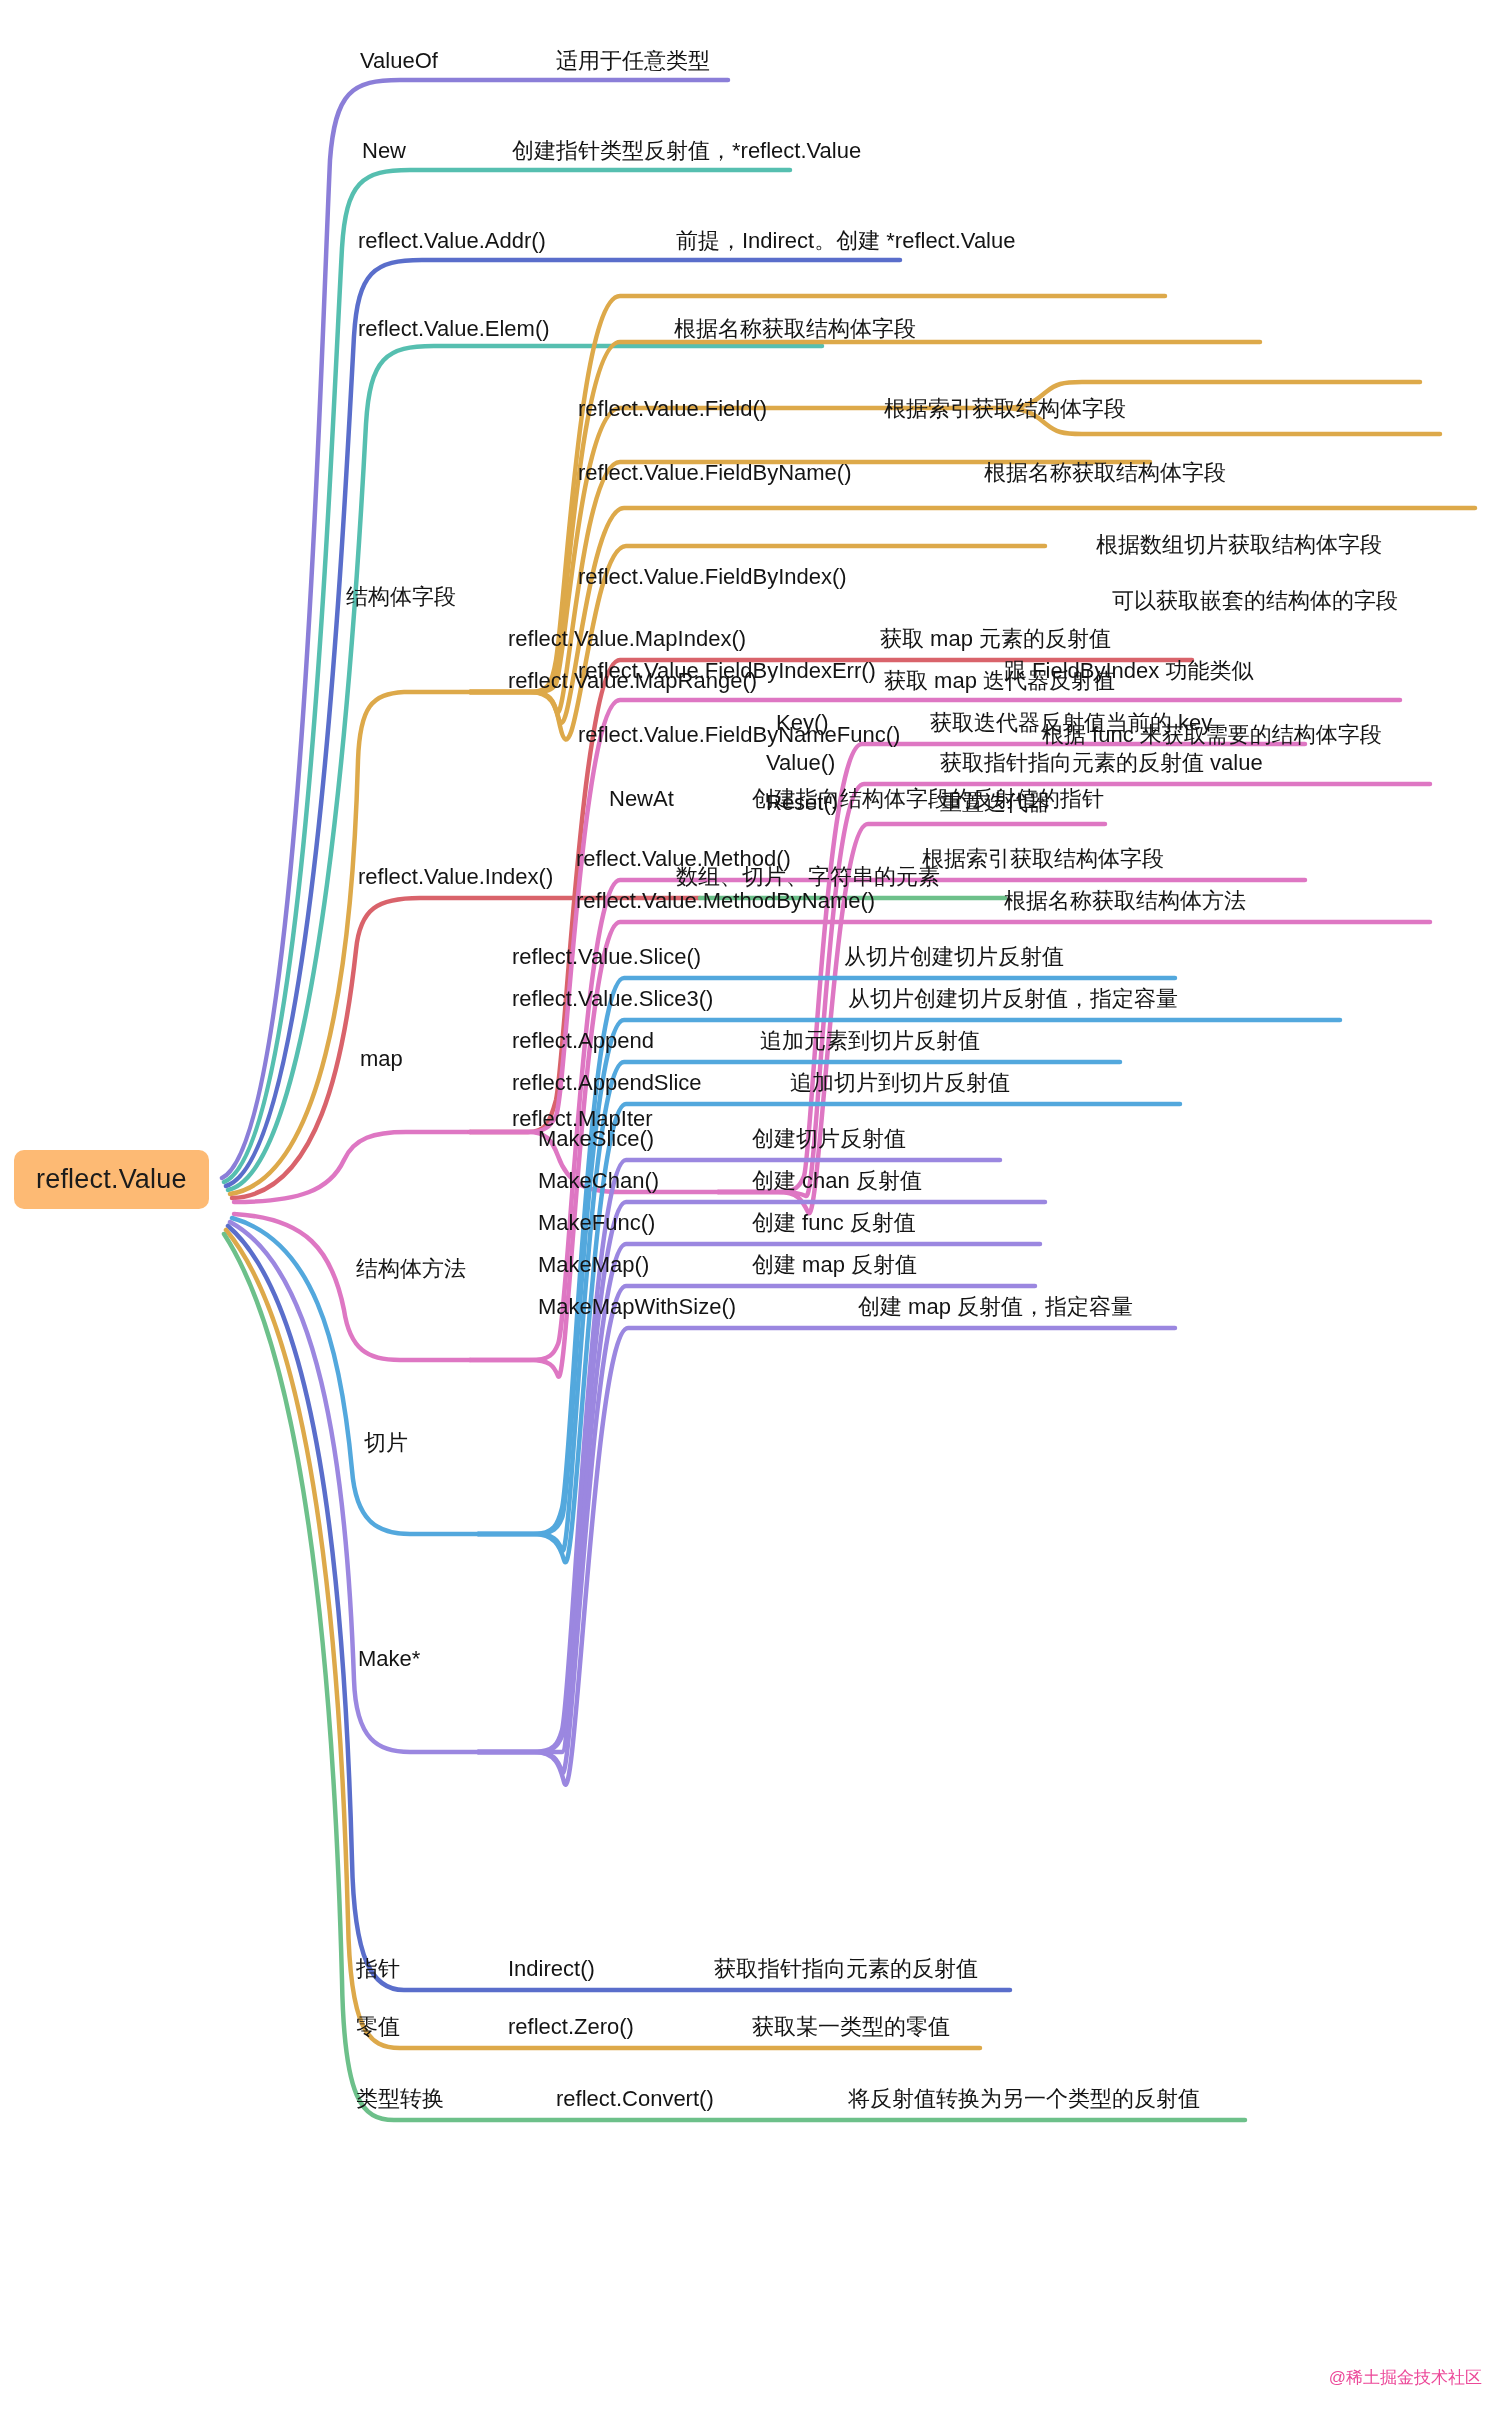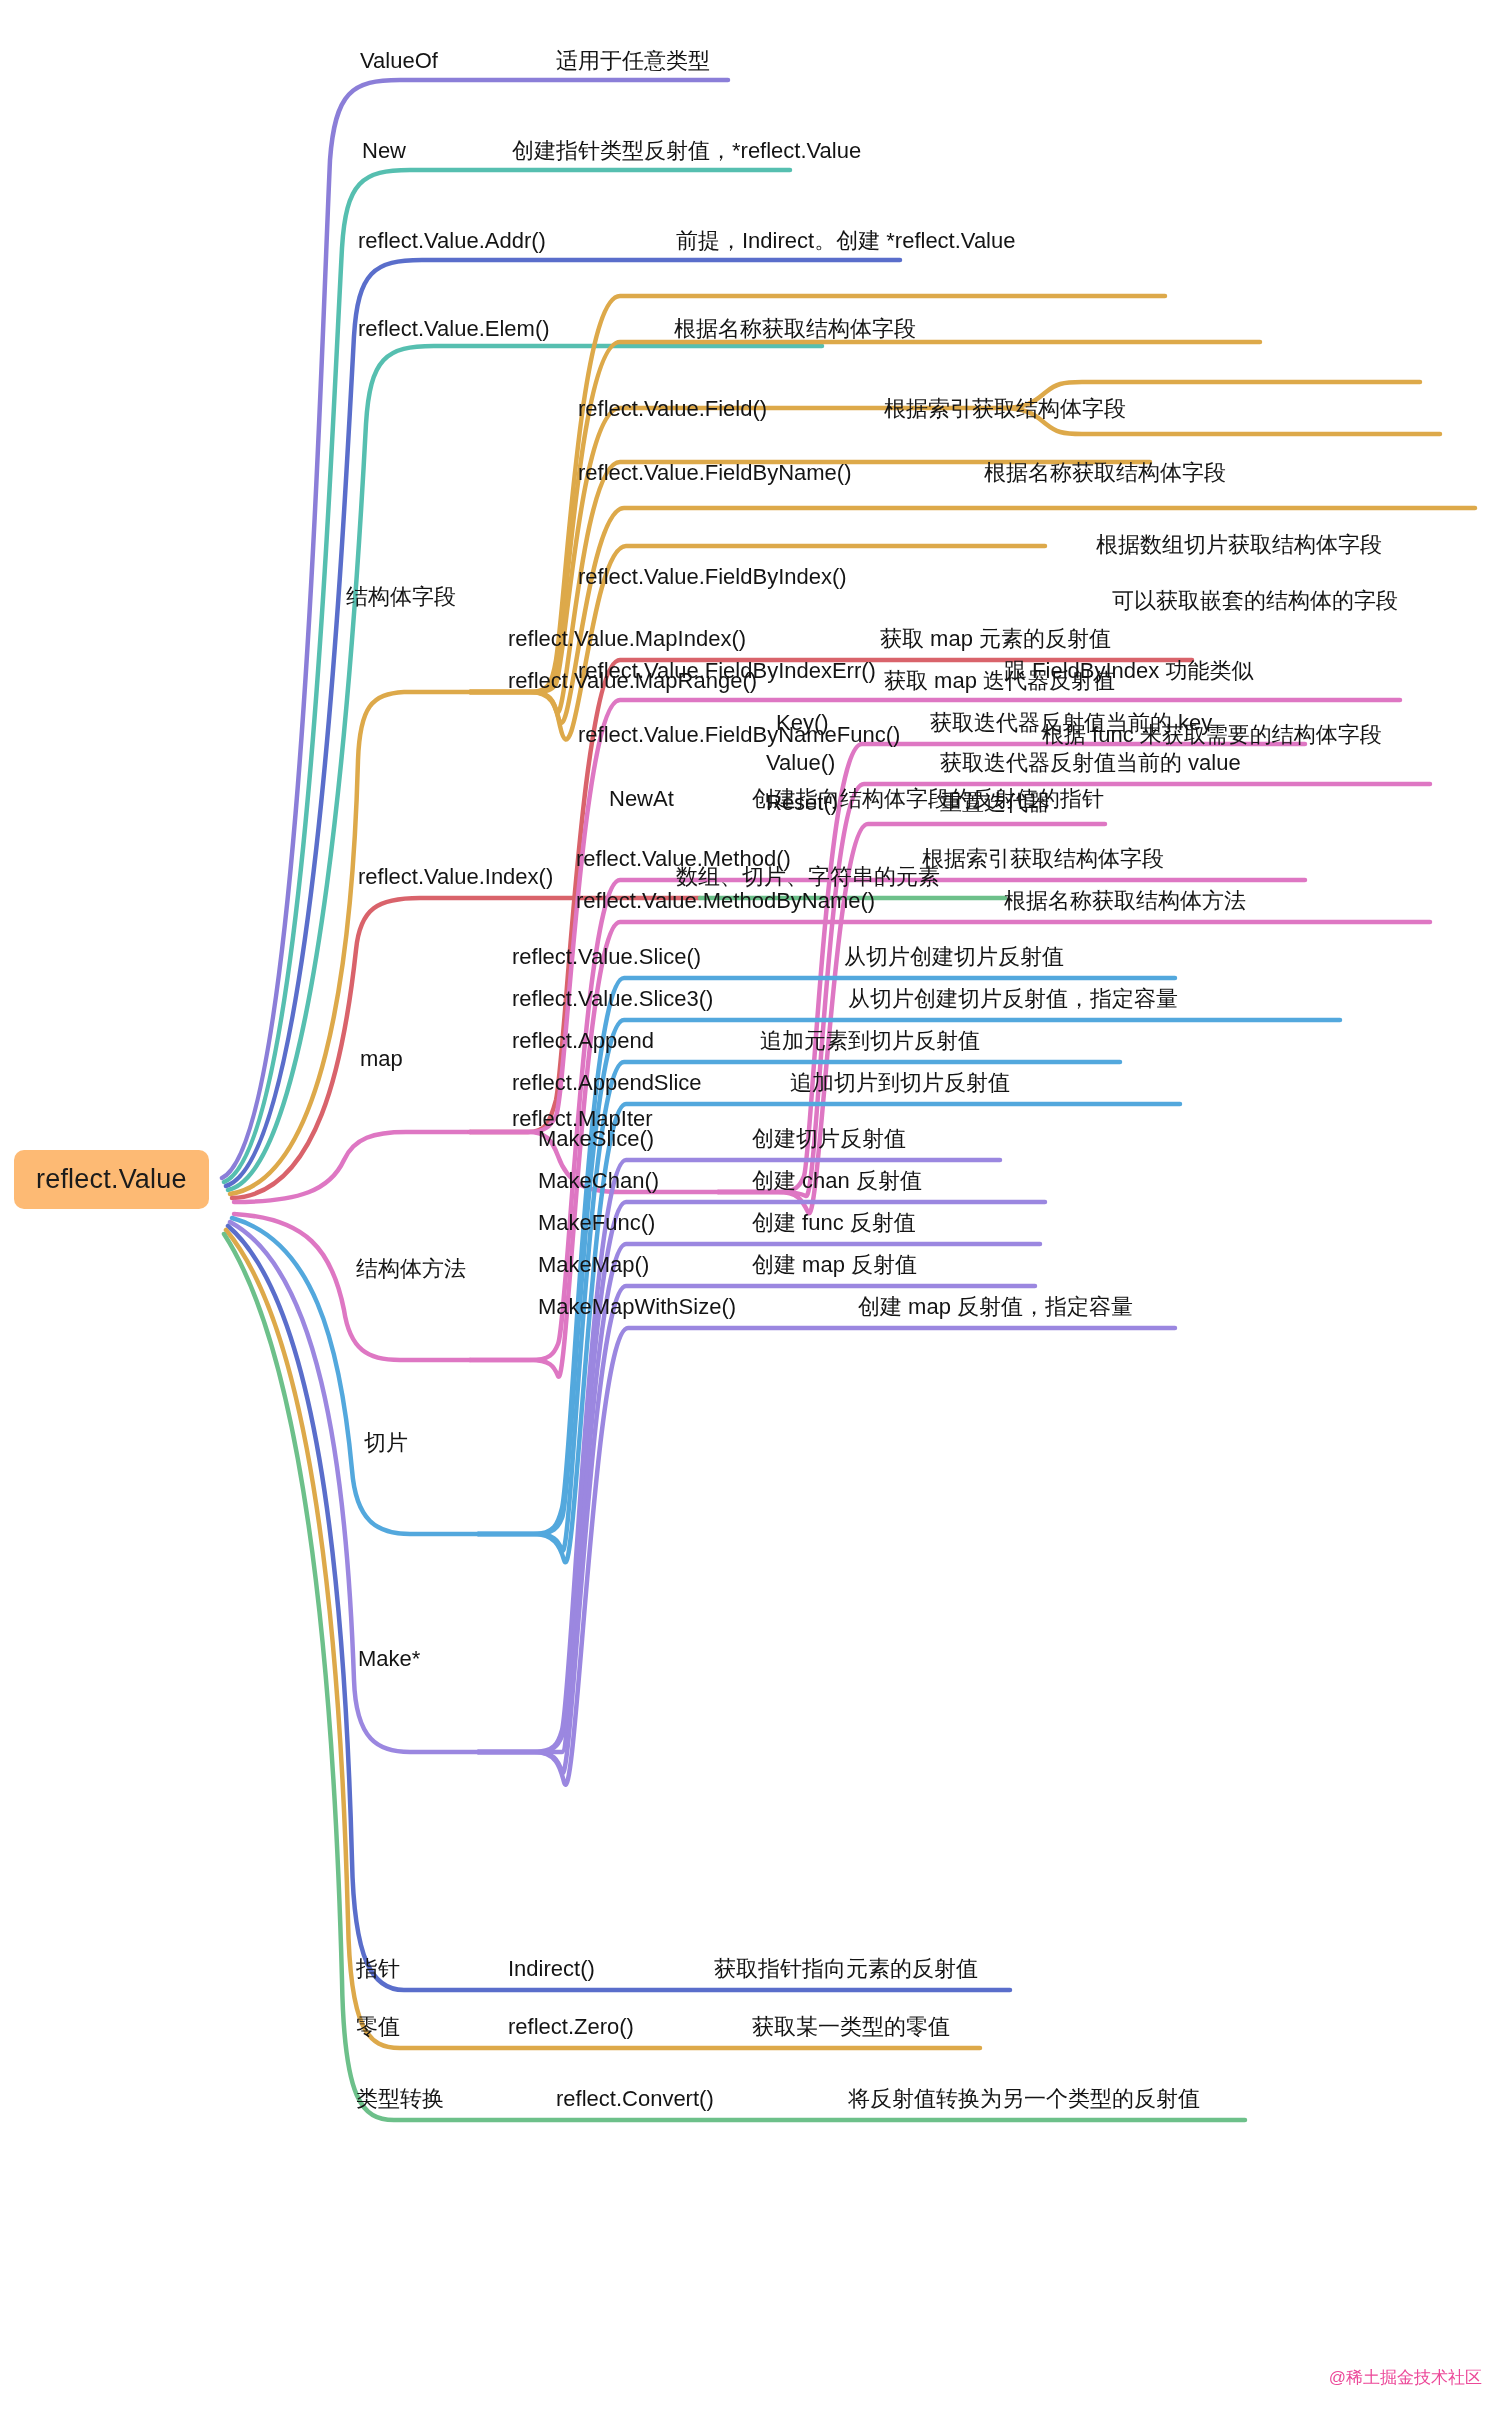--- a/index.html
+++ b/index.html
@@ -184,21 +184,21 @@
 
   <div class="lbl name" style="left:508px; top:670px;">reflect.Value.MapRange()</div>
   <div class="lbl desc" style="left:884px; top:670px;">获取 map 迭代器反射值</div>
 
   <div class="lbl name" style="left:512px; top:1108px;">reflect.MapIter</div>
 
   <div class="lbl name" style="left:776px; top:712px;">Key()</div>
   <div class="lbl desc" style="left:930px; top:712px;">获取迭代器反射值当前的 key</div>
 
   <div class="lbl name" style="left:766px; top:752px;">Value()</div>
-  <div class="lbl desc" style="left:940px; top:752px;">获取迭代器反射值当前的 value</div>
+  <div class="lbl desc" style="left:940px; top:752px;">获取指针指向元素的反射值 value</div>
 
   <div class="lbl name" style="left:766px; top:792px;">Reset()</div>
   <div class="lbl desc" style="left:940px; top:792px;">重置迭代器</div>
 
   <div class="lbl branch" style="left:356px; top:1258px;">结构体方法</div>
 
   <div class="lbl name" style="left:576px; top:848px;">reflect.Value.Method()</div>
   <div class="lbl desc" style="left:922px; top:848px;">根据索引获取结构体字段</div>
 
   <div class="lbl name" style="left:576px; top:890px;">reflect.Value.MethodByName()</div>

